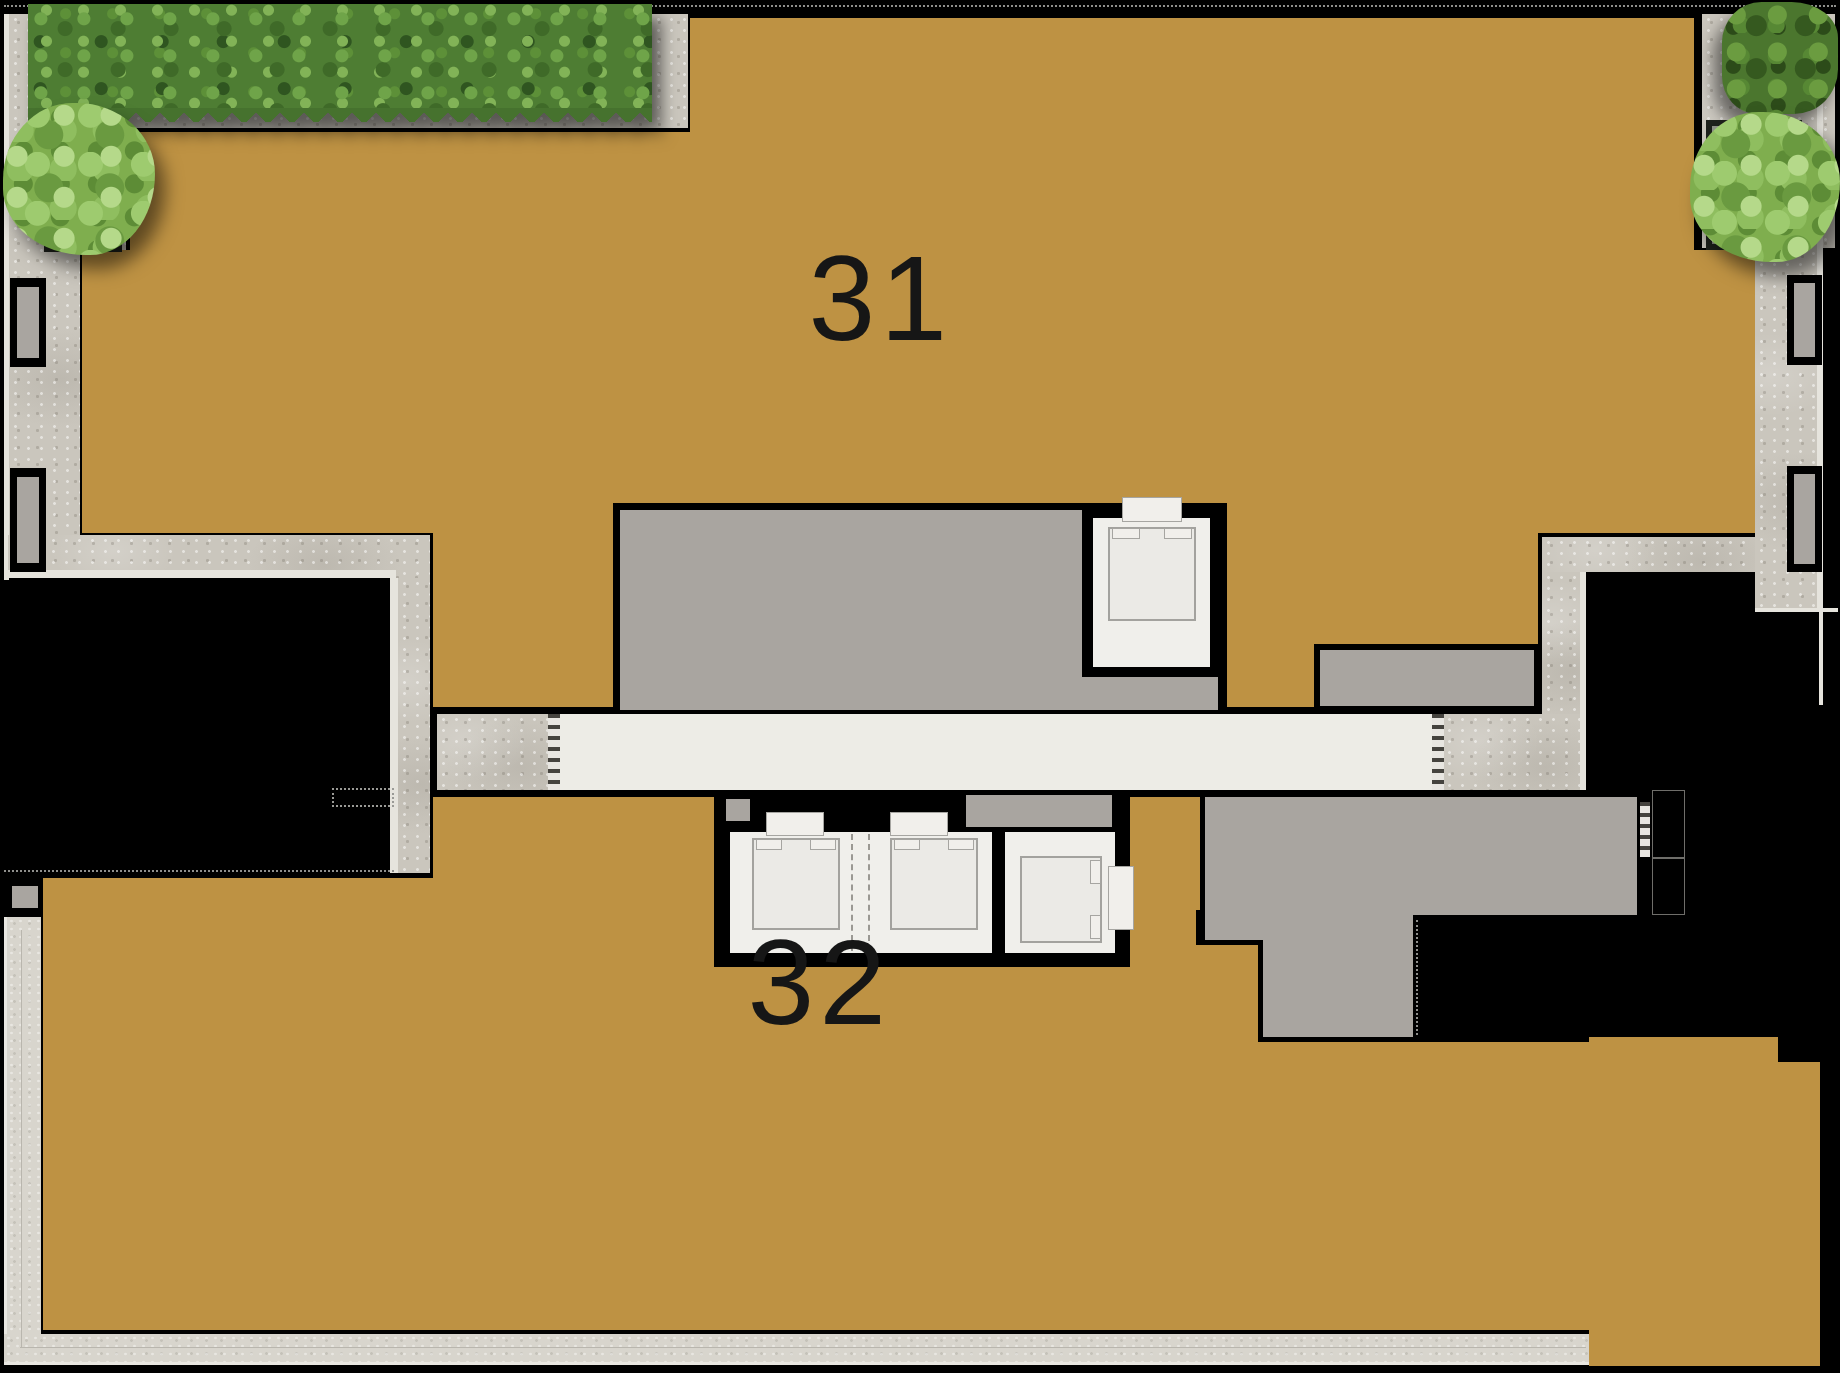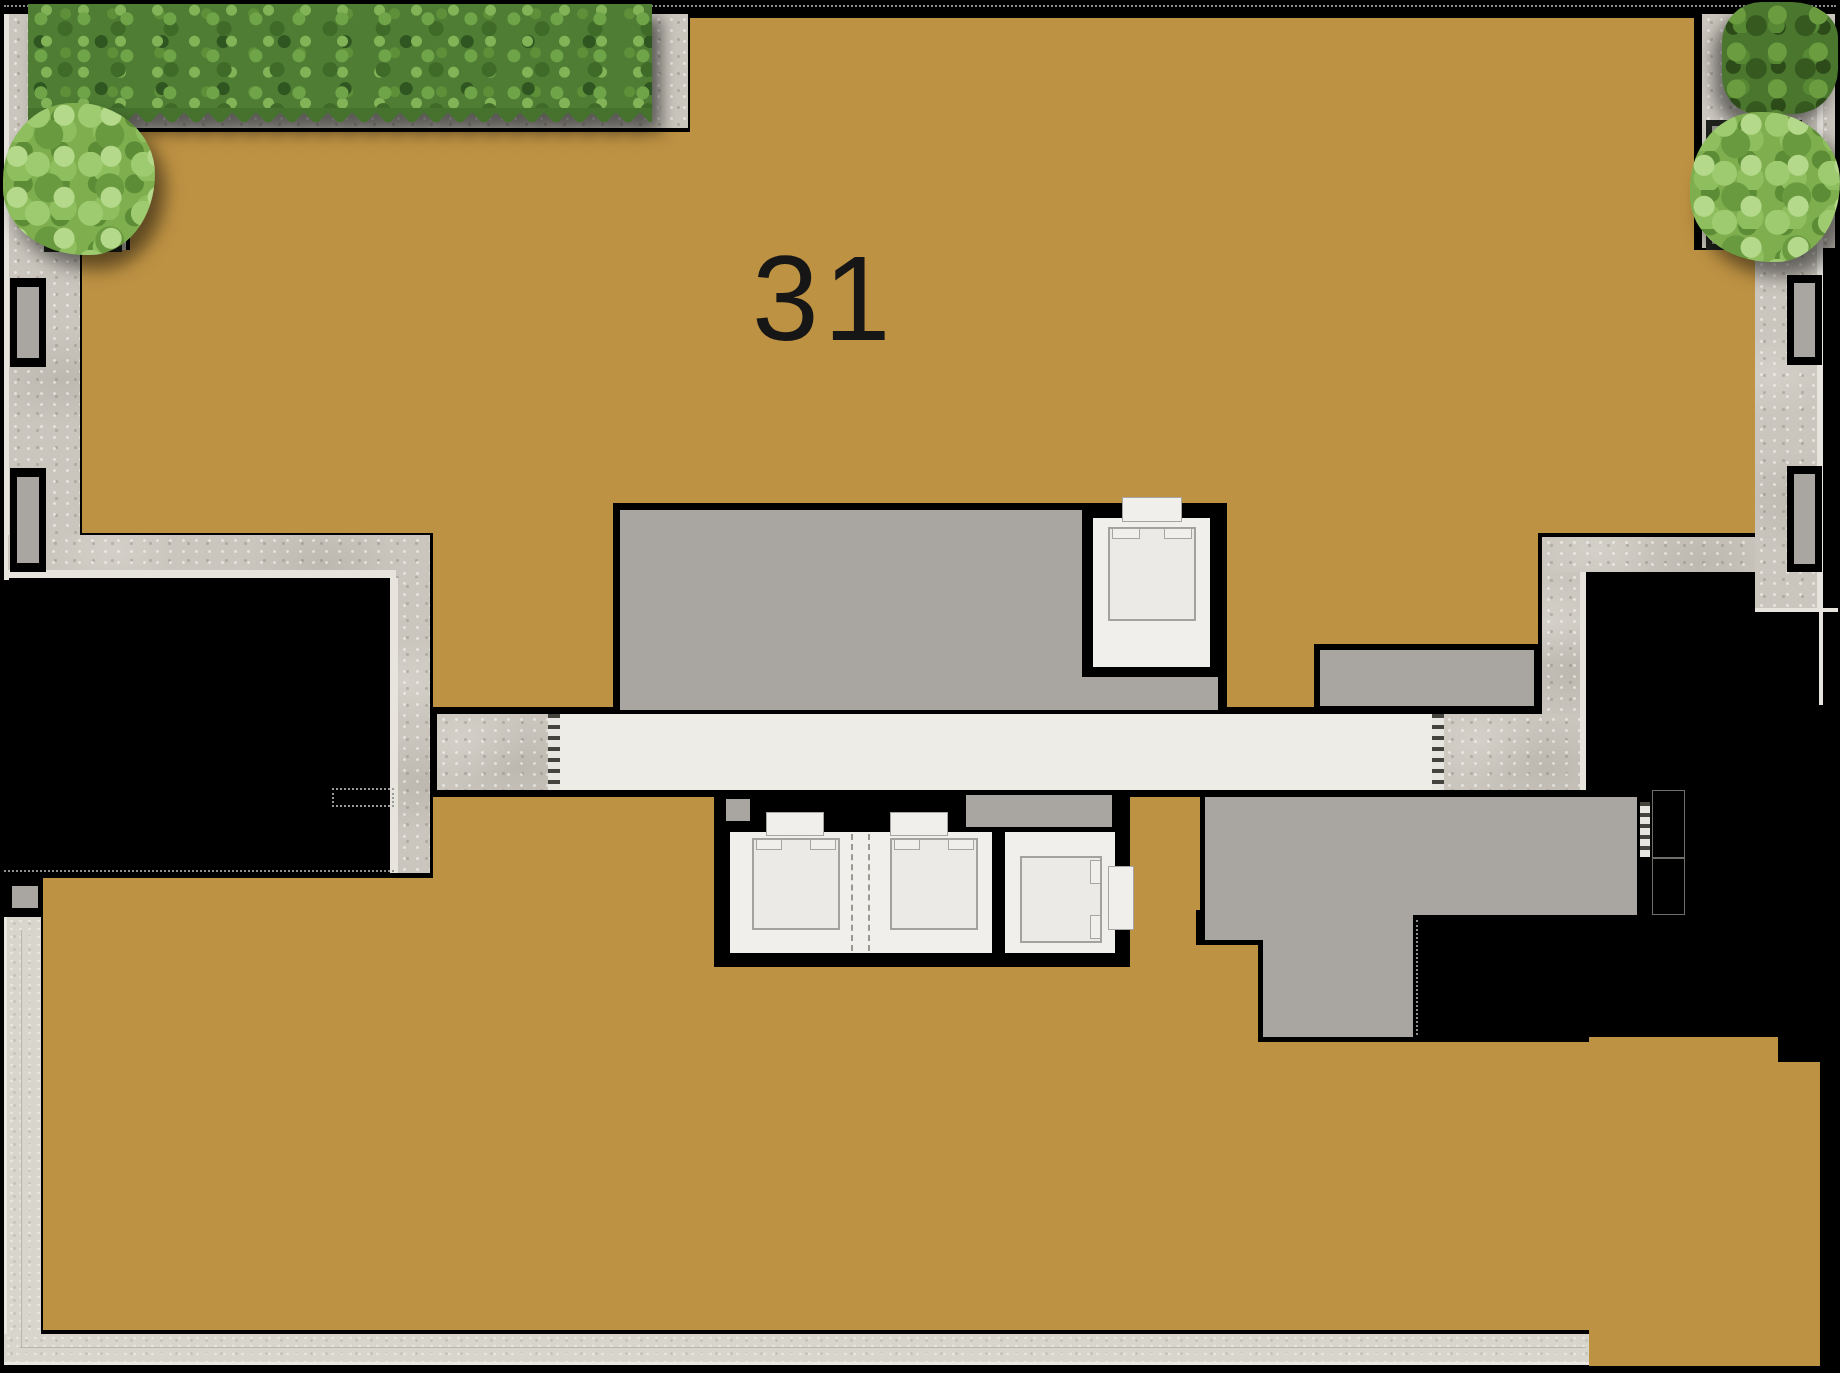--- a/index.html
+++ b/index.html
@@ -53,21 +53,21 @@
   .bush{background-color:#4b762e;background-image:
      radial-gradient(circle at 35% 35%, #6b9c40 0 9px, transparent 10px),
      radial-gradient(circle at 70% 55%, #35591f 0 10px, transparent 11px),
      radial-gradient(circle at 55% 75%, #578834 0 8px, transparent 9px),
      radial-gradient(circle at 25% 65%, #2c4b19 0 7px, transparent 8px);
      background-size:41px 37px, 49px 43px, 35px 31px, 45px 39px;
      border-radius:34% 40% 38% 30%/36% 32% 40% 34%;
      filter:drop-shadow(-8px 12px 8px rgba(0,0,0,.5));}
   .planter-frame{background:#1e211c;}
   .planter-fill{background:#8e9187;}
-  .unit-label{color:#161616;font-weight:100;font-size:120px;line-height:1;letter-spacing:5px;text-align:left;}
+  .unit-label{color:#161616;font-weight:100;font-size:120px;line-height:1;letter-spacing:5px;text-align:right;}
   .jointline{background:#b9b6ae;}
 </style>
 </head>
 <body>
 
 <div id="plan">
 
   <div class="abs dotline" style="left:4px;top:5px;width:1832px;height:0;"></div>
 
   <div class="abs whiteband" style="left:4px;top:14px;width:5px;height:566px;"></div>
@@ -172,14 +172,15 @@
   <div class="abs gray" style="left:12px;top:886px;width:26px;height:22px;"></div>
   <div class="abs walkway" style="left:4px;top:917px;width:34px;height:445px;border-left:3px solid #e9e7e1;"></div>
   <div class="abs walkway" style="left:4px;top:1334px;width:1585px;height:28px;border-bottom:3px solid #e9e7e1;"></div>
   <div class="abs jointline" style="left:20px;top:1347px;width:1566px;height:1px;"></div>
   <div class="abs jointline" style="left:21px;top:930px;width:1px;height:417px;"></div>
 
   <div class="abs dotline" style="left:4px;top:870px;width:390px;height:0;"></div>
   <div class="abs dotrect" style="left:332px;top:788px;width:58px;height:15px;"></div>
 
   <div class="abs unit-label" style="left:752px;top:238px;width:200px;height:130px;">31</div>
+  <div class="abs unit-label" style="left:691px;top:922px;width:200px;height:130px;">32</div>
 
 </div>
 
 </body></html>

